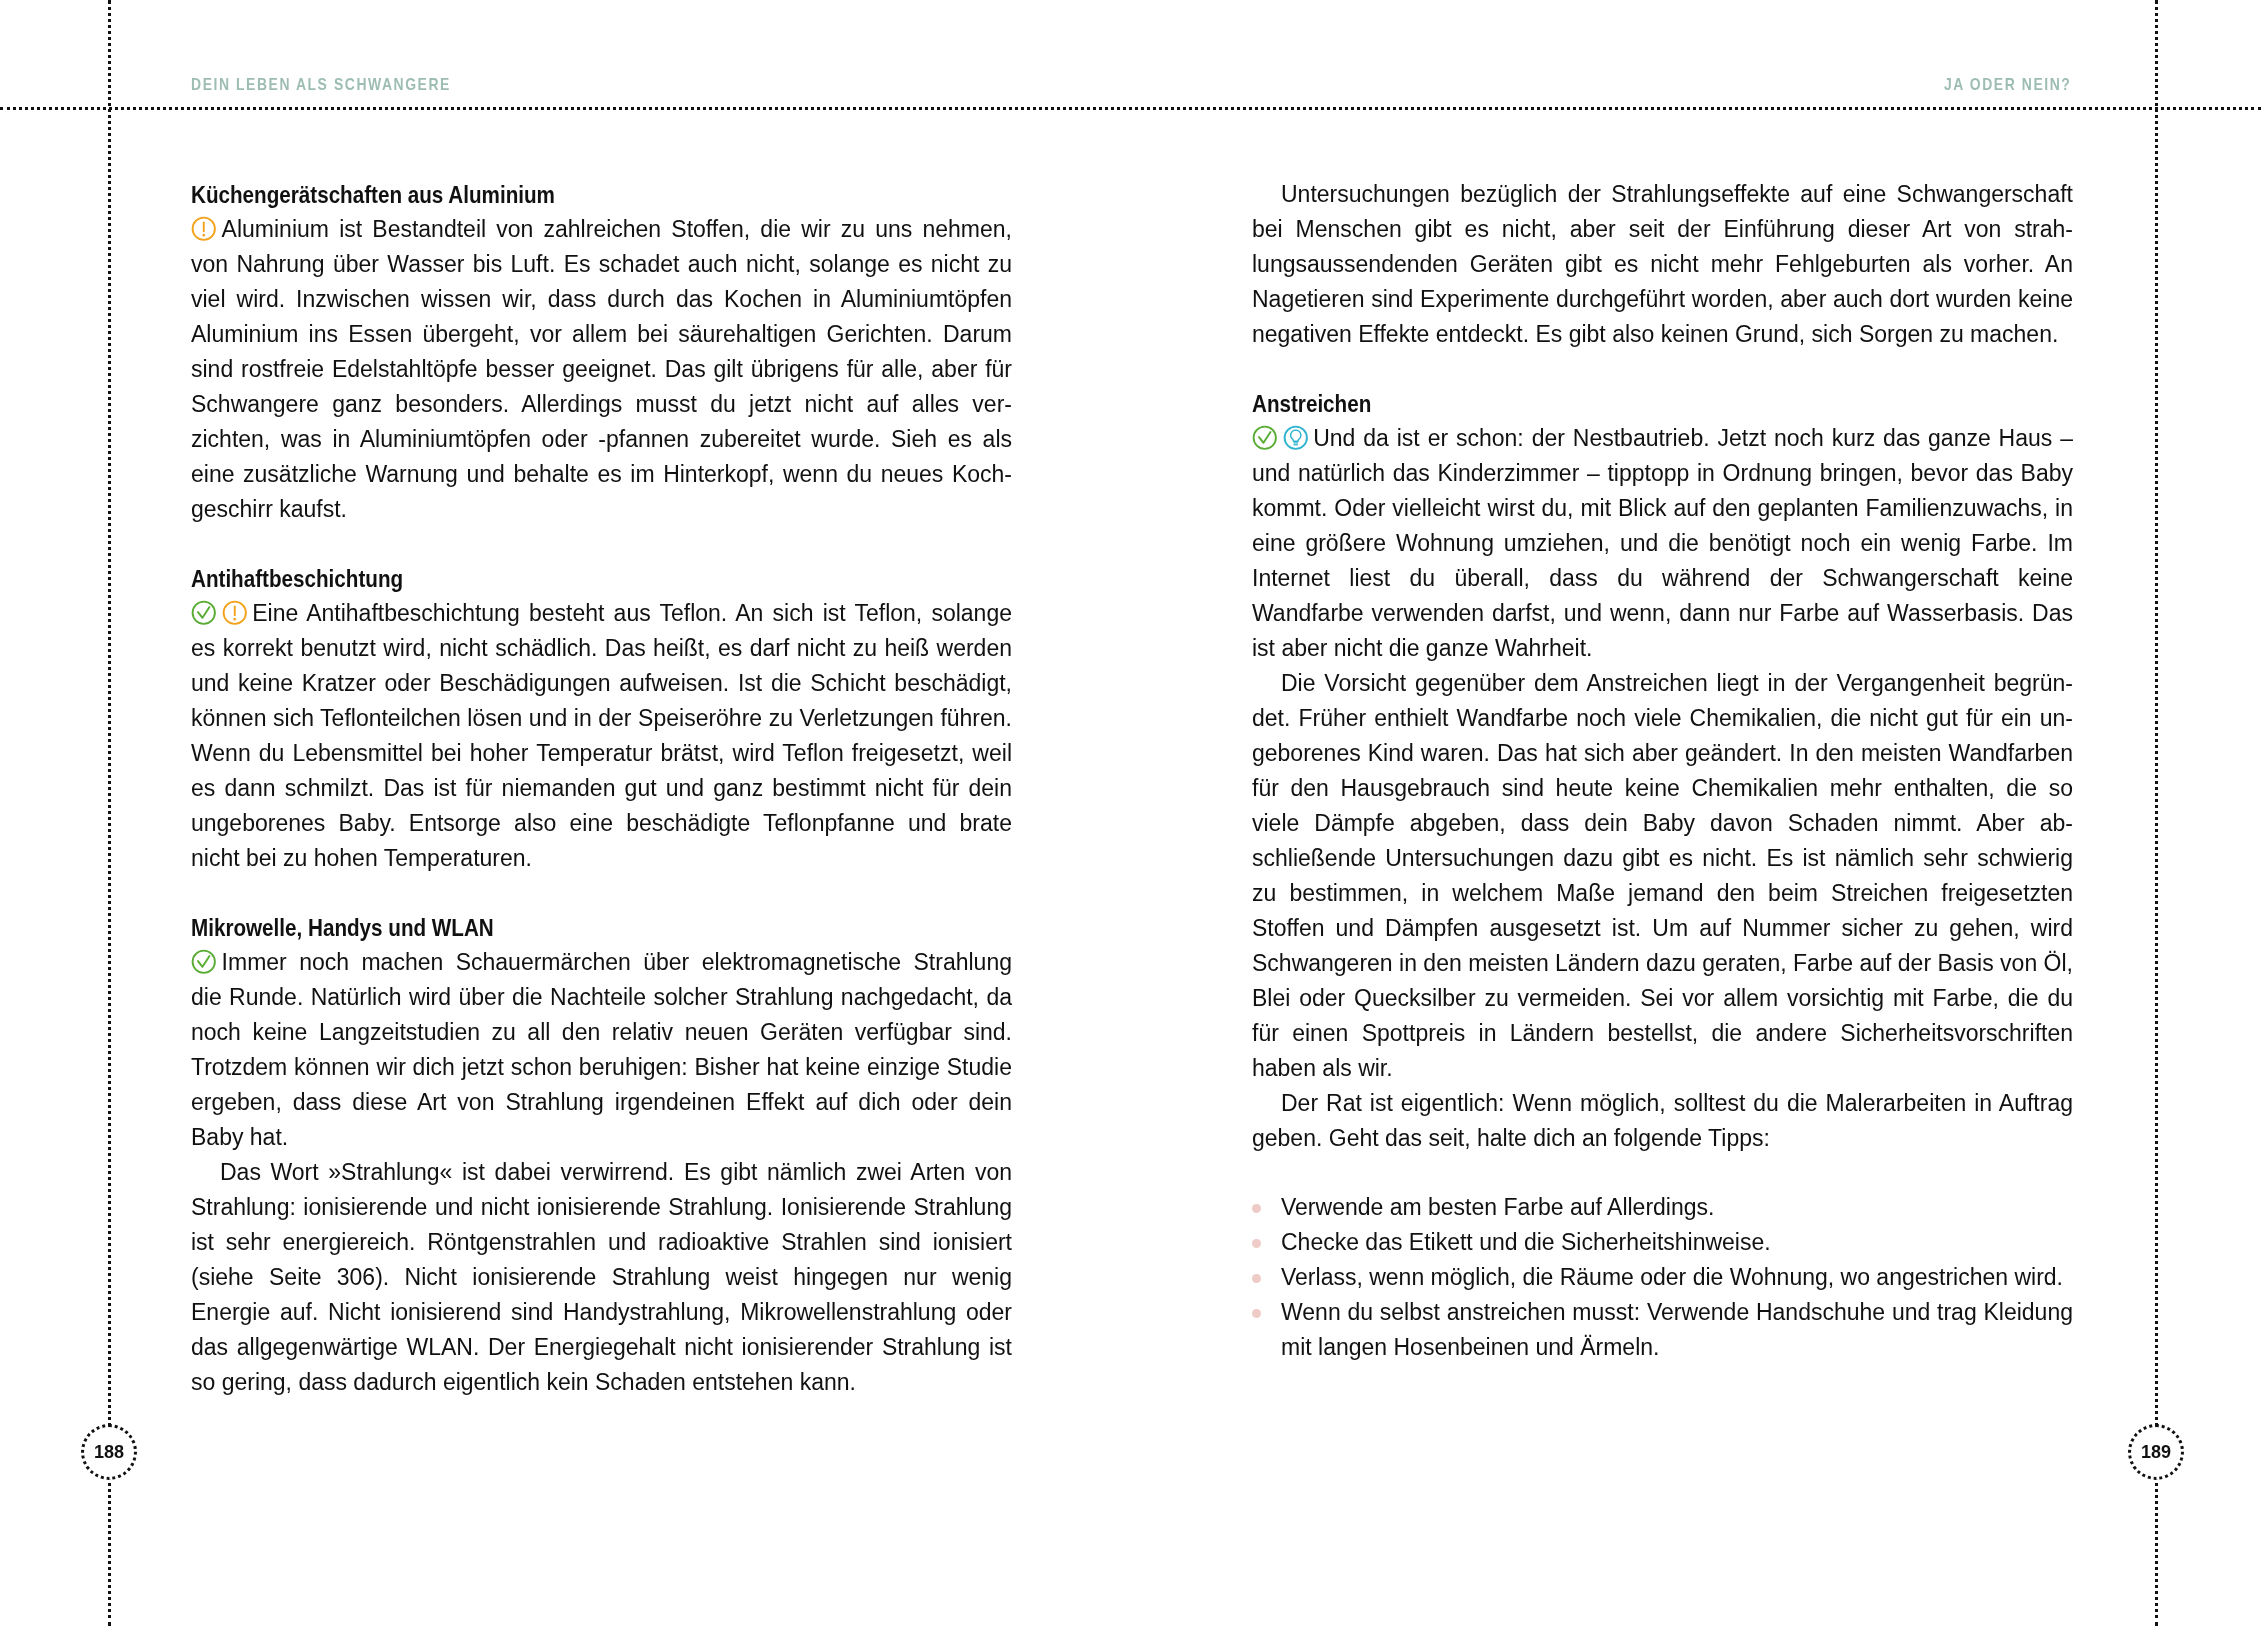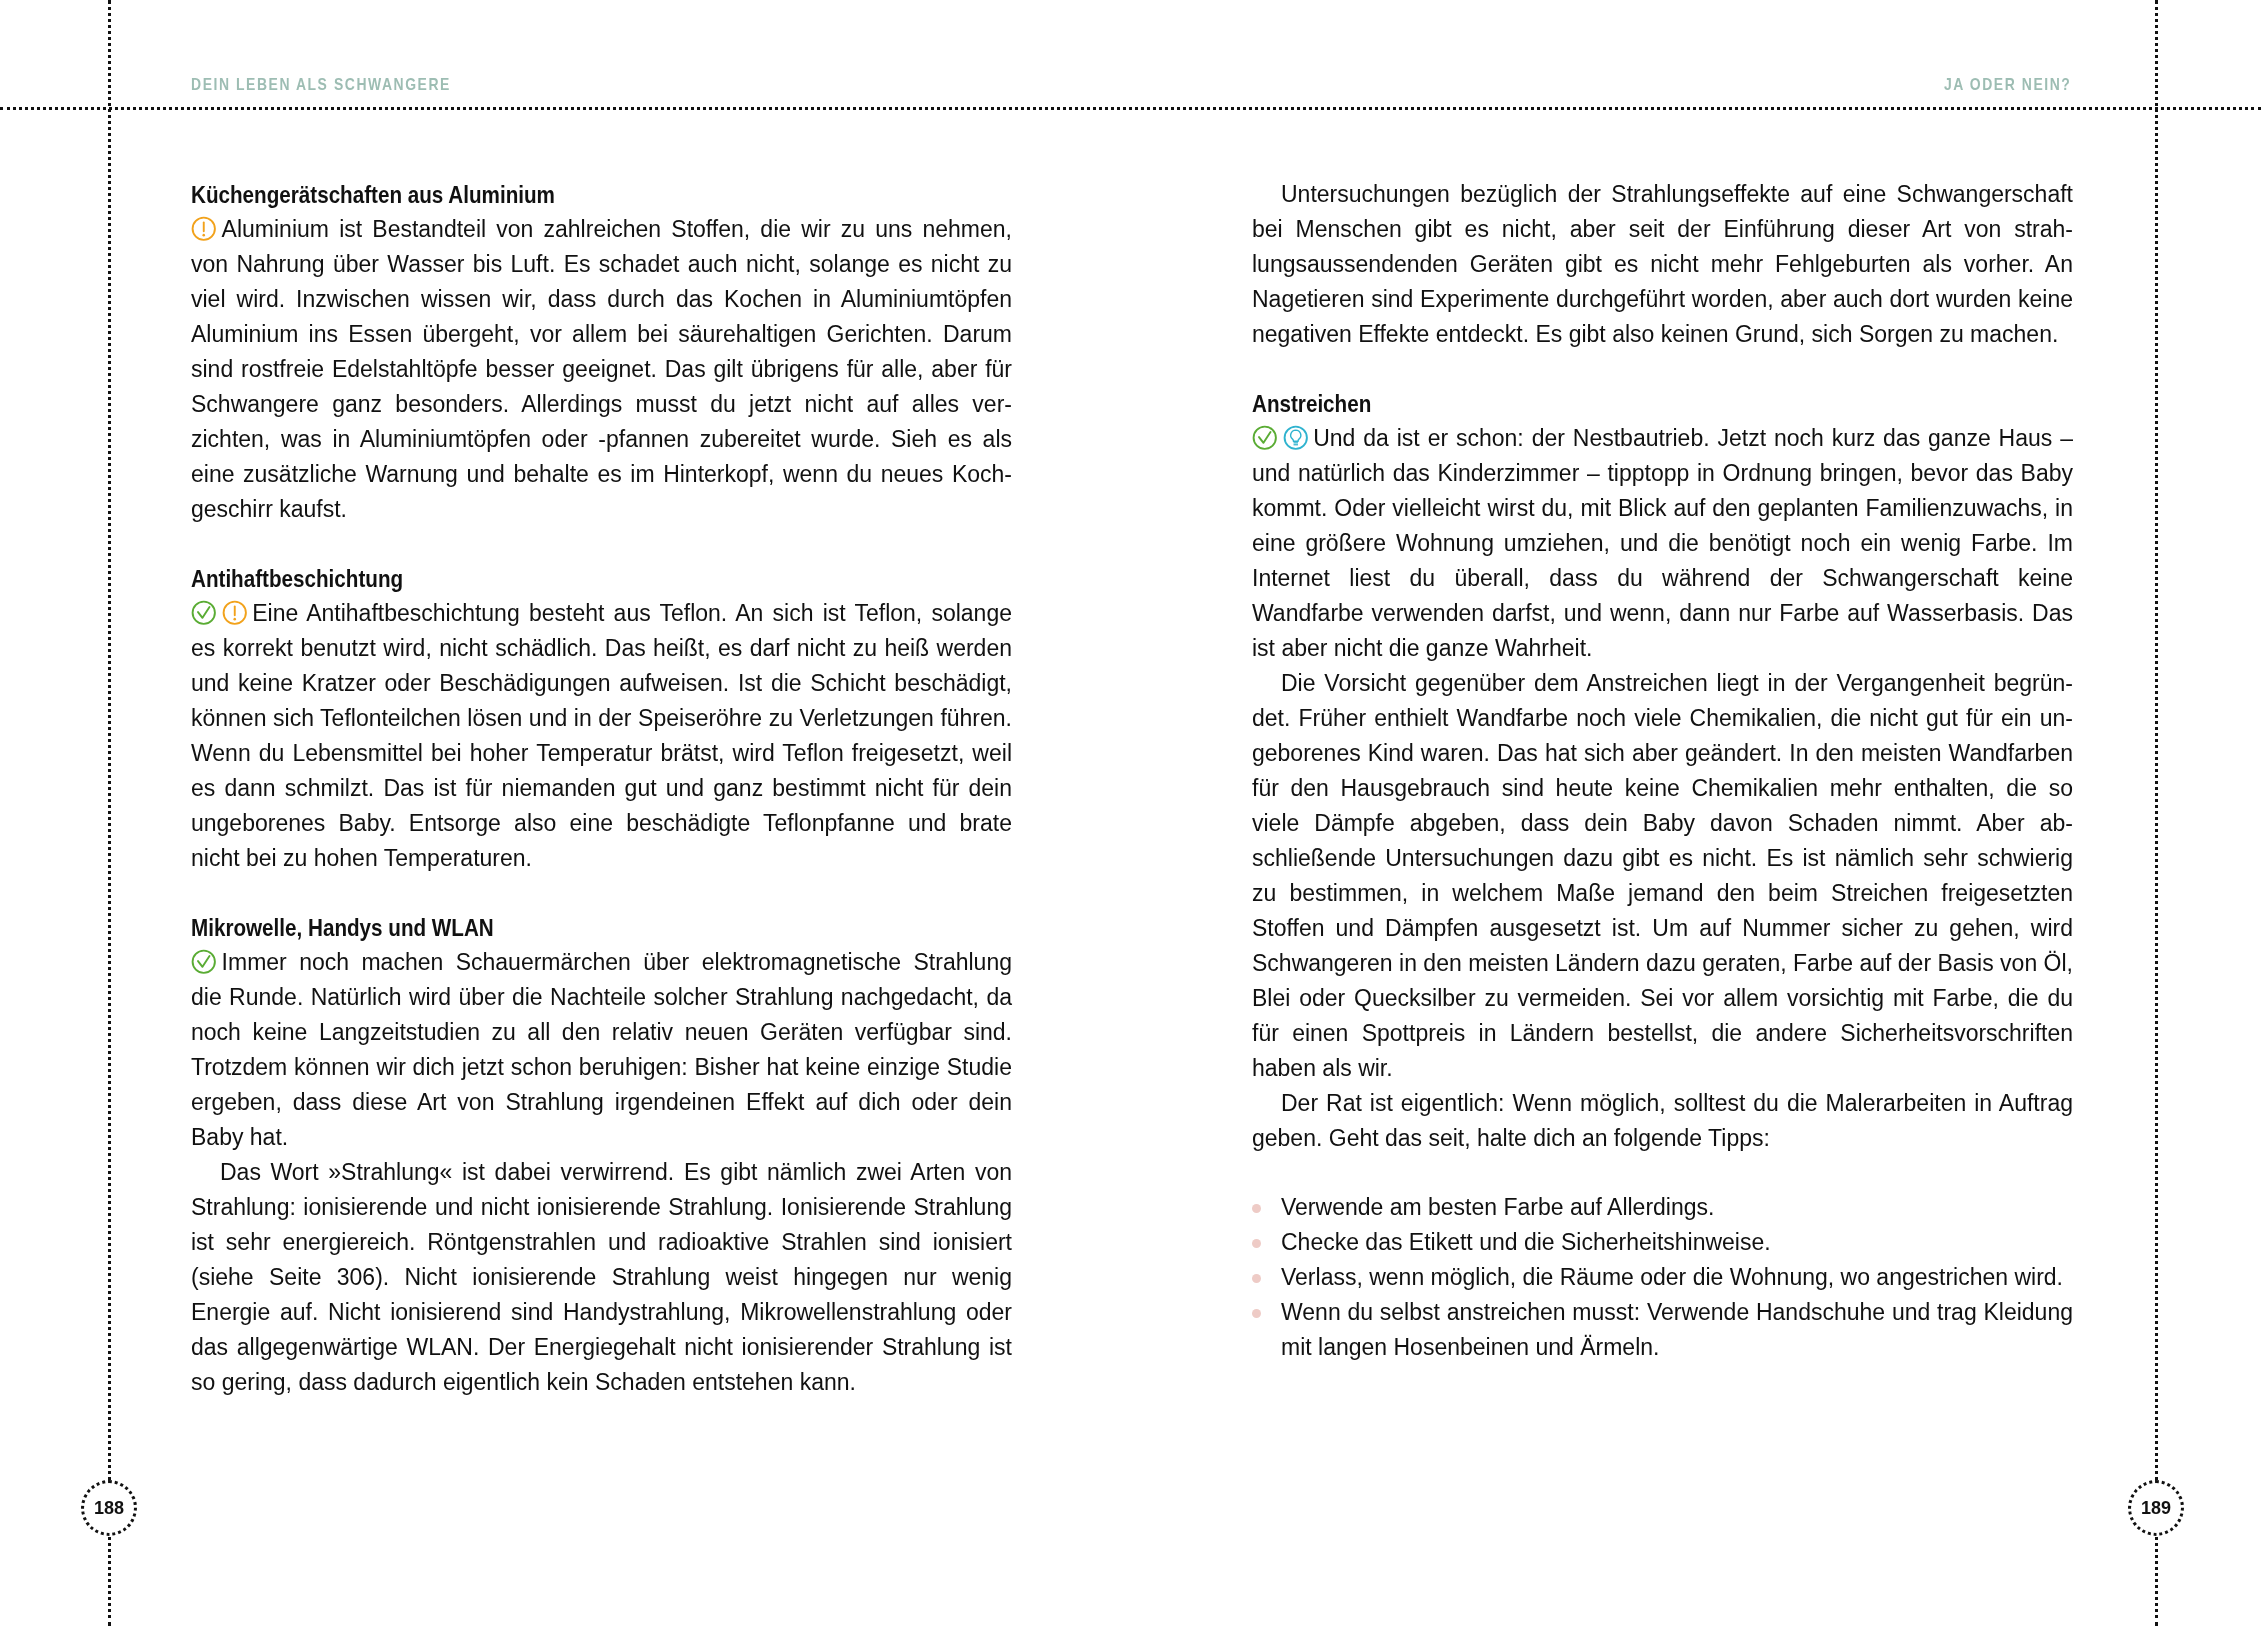--- a/index.html
+++ b/index.html
@@ -36,21 +36,21 @@
   .bullets { list-style: none; }
   .bullets li { position: relative; padding-left: 29px; text-align: justify; }
   .bullets li .dot {
     position: absolute; left: 0; top: 14px; width: 9px; height: 9px; border-radius: 50%;
     background: #eecbc6;
   }
 
   .page-num {
     position: absolute; width: 56px; height: 56px; border-radius: 50%; border: 3.2px dotted #111;
     background: #fff; display: flex; align-items: center; justify-content: center;
-    font-weight: bold; font-size: 18px; color: #111; top: 1480px;
+    font-weight: bold; font-size: 18px; color: #111; top: 1424px;
   }
 </style>
 </head>
 <body>
 
 <div class="vline" style="left:108px;"></div>
 <div class="vline" style="left:2155px;"></div>
 <div class="hline"></div>
 
 <div class="running-head" style="left:191px;">DEIN LEBEN ALS SCHWANGERE</div>

